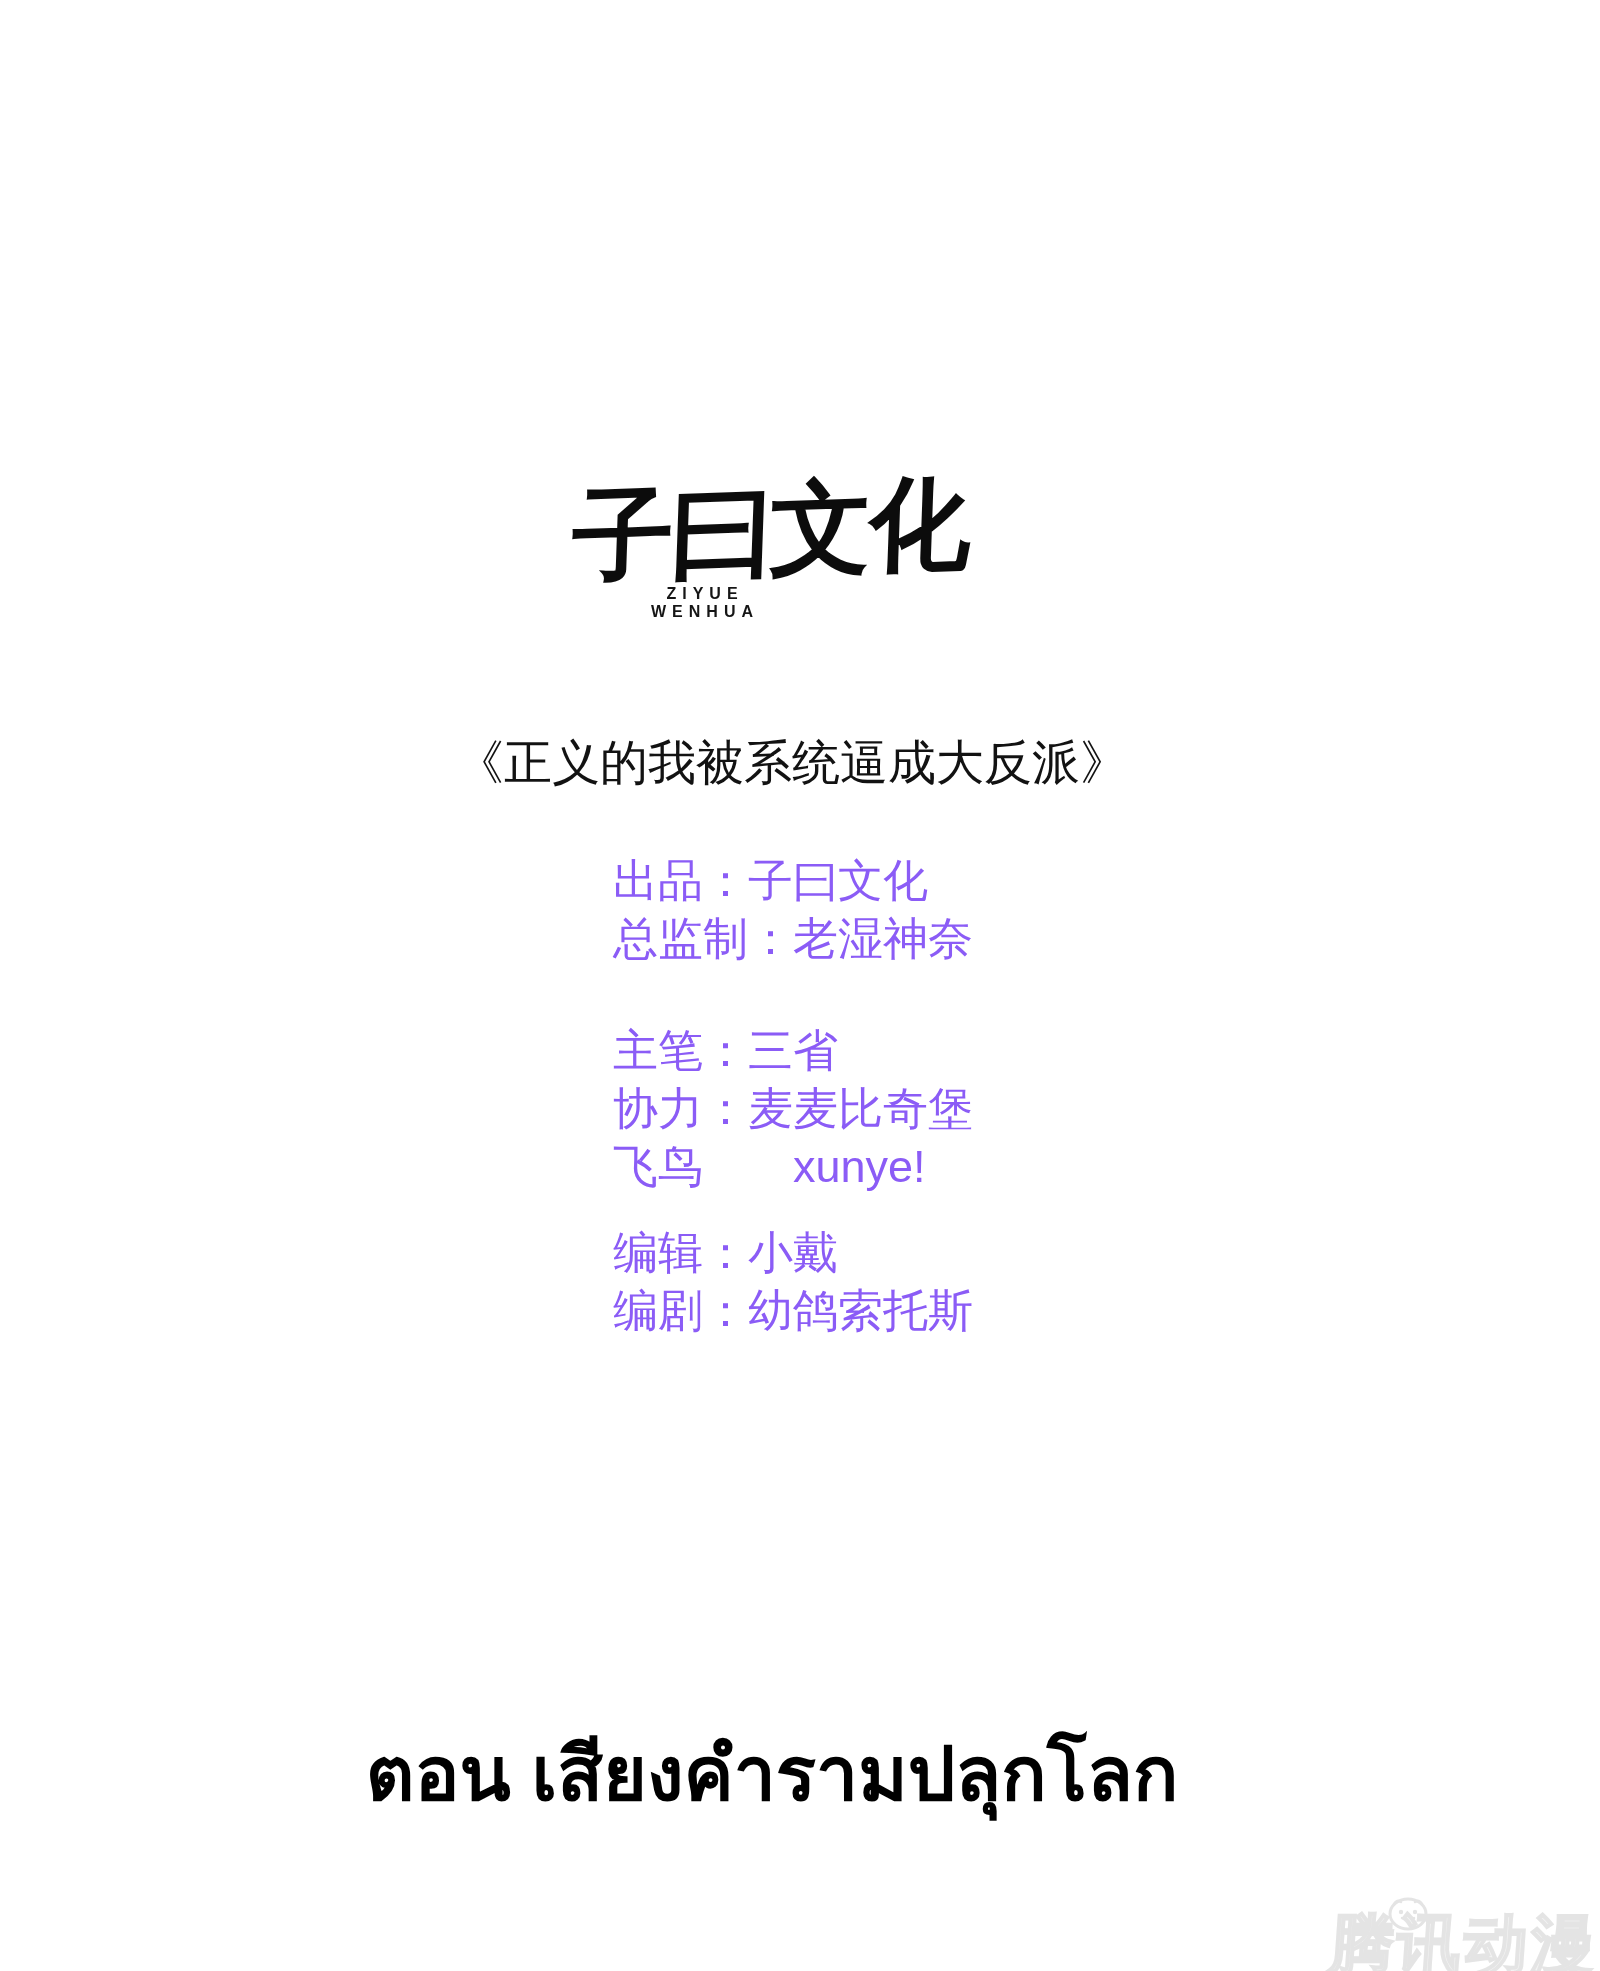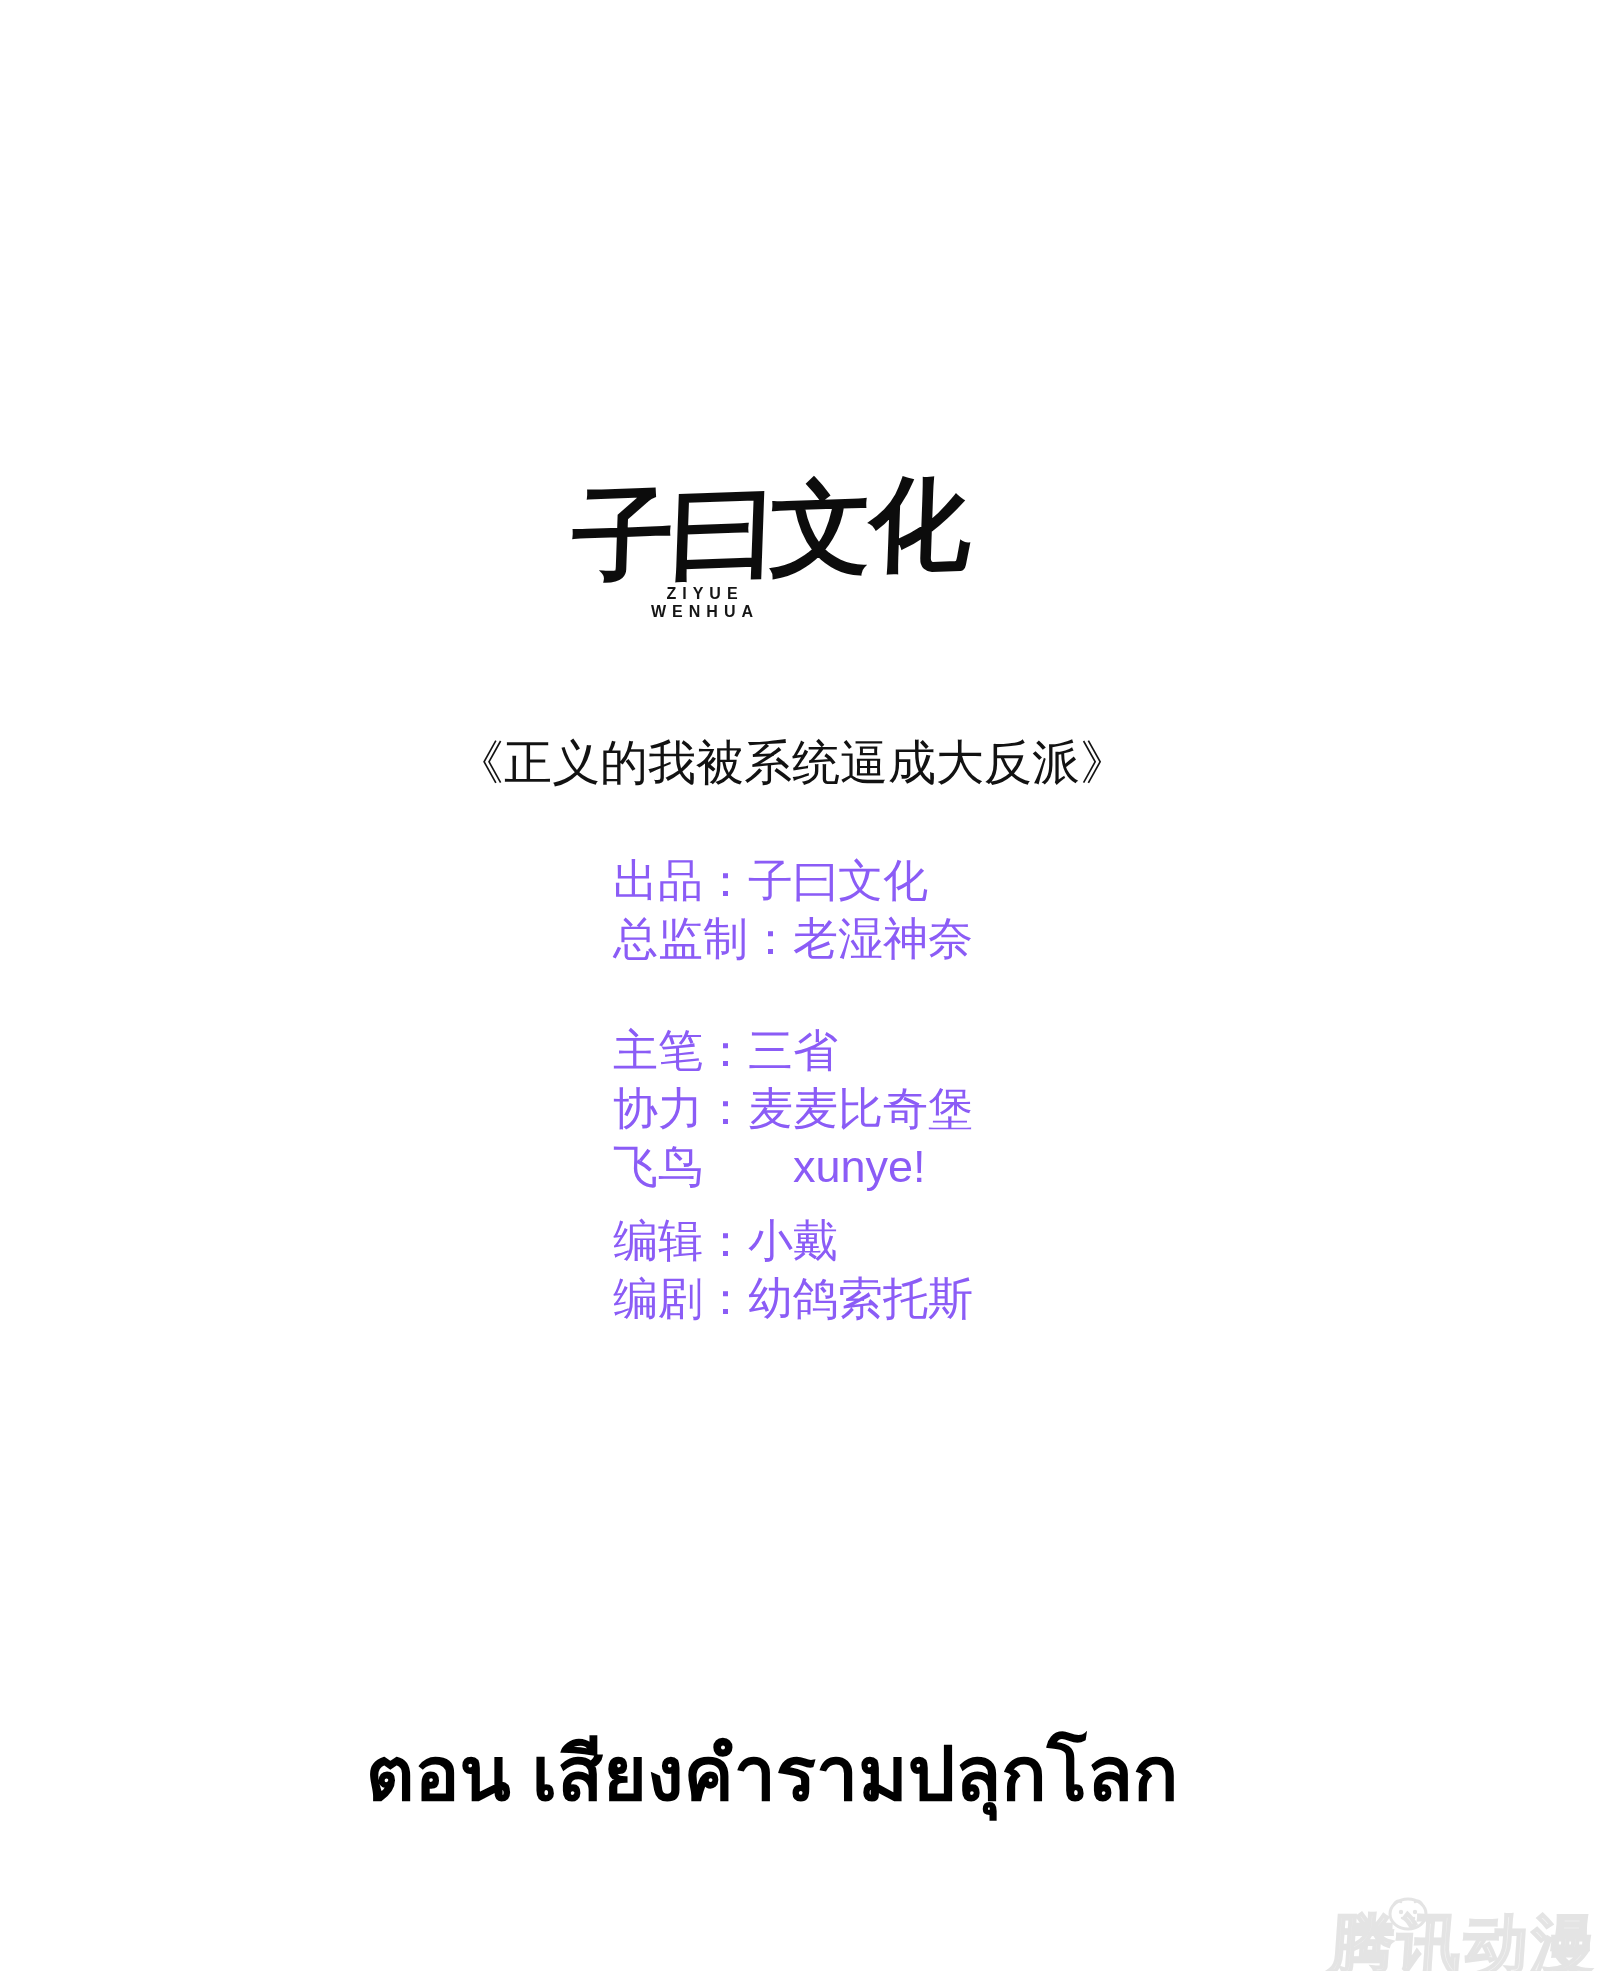--- a/index.html
+++ b/index.html
@@ -58,21 +58,21 @@
   .credits {
     position: absolute;
     left: 613px;
     top: 852px;
     font-size: 45px;
     line-height: 58px;
     font-weight: 400;
     color: #8b5cf6;
   }
   .credit-group-2 { margin-top: 54px; }
-  .credit-group-3 { margin-top: 16px; }
+  .credit-group-3 { margin-top: 28px; }
   .credit-line { white-space: pre; }
 
   
   .episode {
     position: absolute;
     left: 0;
     top: 1714px;
     width: 1600px;
     text-align: center;
     font-size: 75px;

